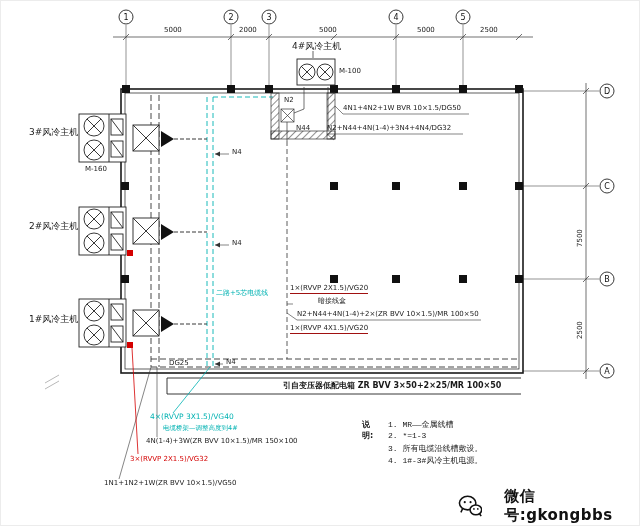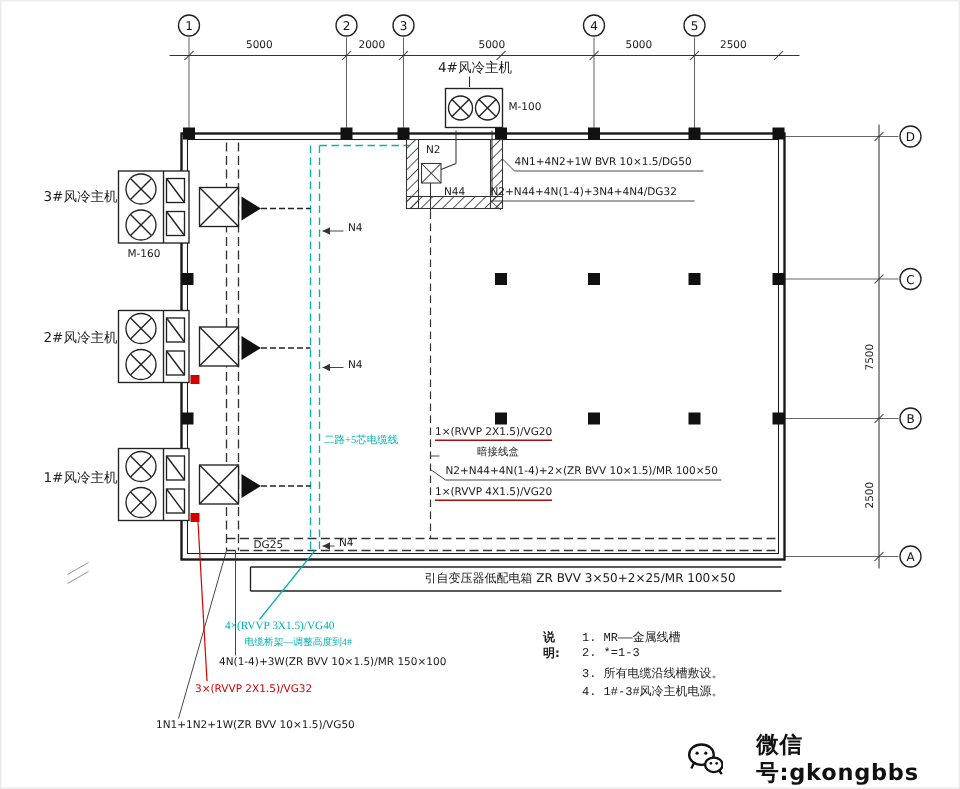--- a/index.html
+++ b/index.html
@@ -5,23 +5,23 @@
   html,body{margin:0;padding:0;background:#fff;}
   .stage{position:relative;width:640px;height:526px;background:#ffffff;
          font-family:"DejaVu Sans",sans-serif;overflow:hidden;border:1px solid #ececec;box-sizing:border-box;}
   .stage svg.plan{position:absolute;left:0;top:0;}
   svg text{font-family:"DejaVu Sans",sans-serif;fill:#111;}
   .lbl{position:absolute;white-space:nowrap;color:#1a1a1a;font-size:7px;line-height:1.15;}
   .f9{font-size:9px;}
   .f8{font-size:8px;}
   .f75{font-size:7.5px;}
   .f65{font-size:6.5px;}
-  .cyan{color:#00b2b2;font-family:Liberation Serif, serif;}
+  .cyan{color:#00b2b2;}
   .red{color:#d40000;}
-  .bold{font-weight:normal;}
+  .bold{font-weight:bold;}
   .runder{border-bottom:1.5px solid #a01010;padding-bottom:1px;}
   .rot{transform:rotate(-90deg);transform-origin:left top;}
   .footer{position:absolute;left:456px;top:486px;display:flex;align-items:center;gap:22px;}
   .footer .txt{font-size:15px;font-weight:bold;color:#111;letter-spacing:0.5px;}
   .notes{position:absolute;left:361px;top:416px;font-size:8px;color:#1a1a1a;}
   .notes .ttl{position:absolute;left:0;top:2px;font-weight:bold;}
   .notes .it{position:absolute;left:26px;white-space:nowrap;font-family:Liberation Mono, monospace;}
 </style>
 </head>
 <body>

